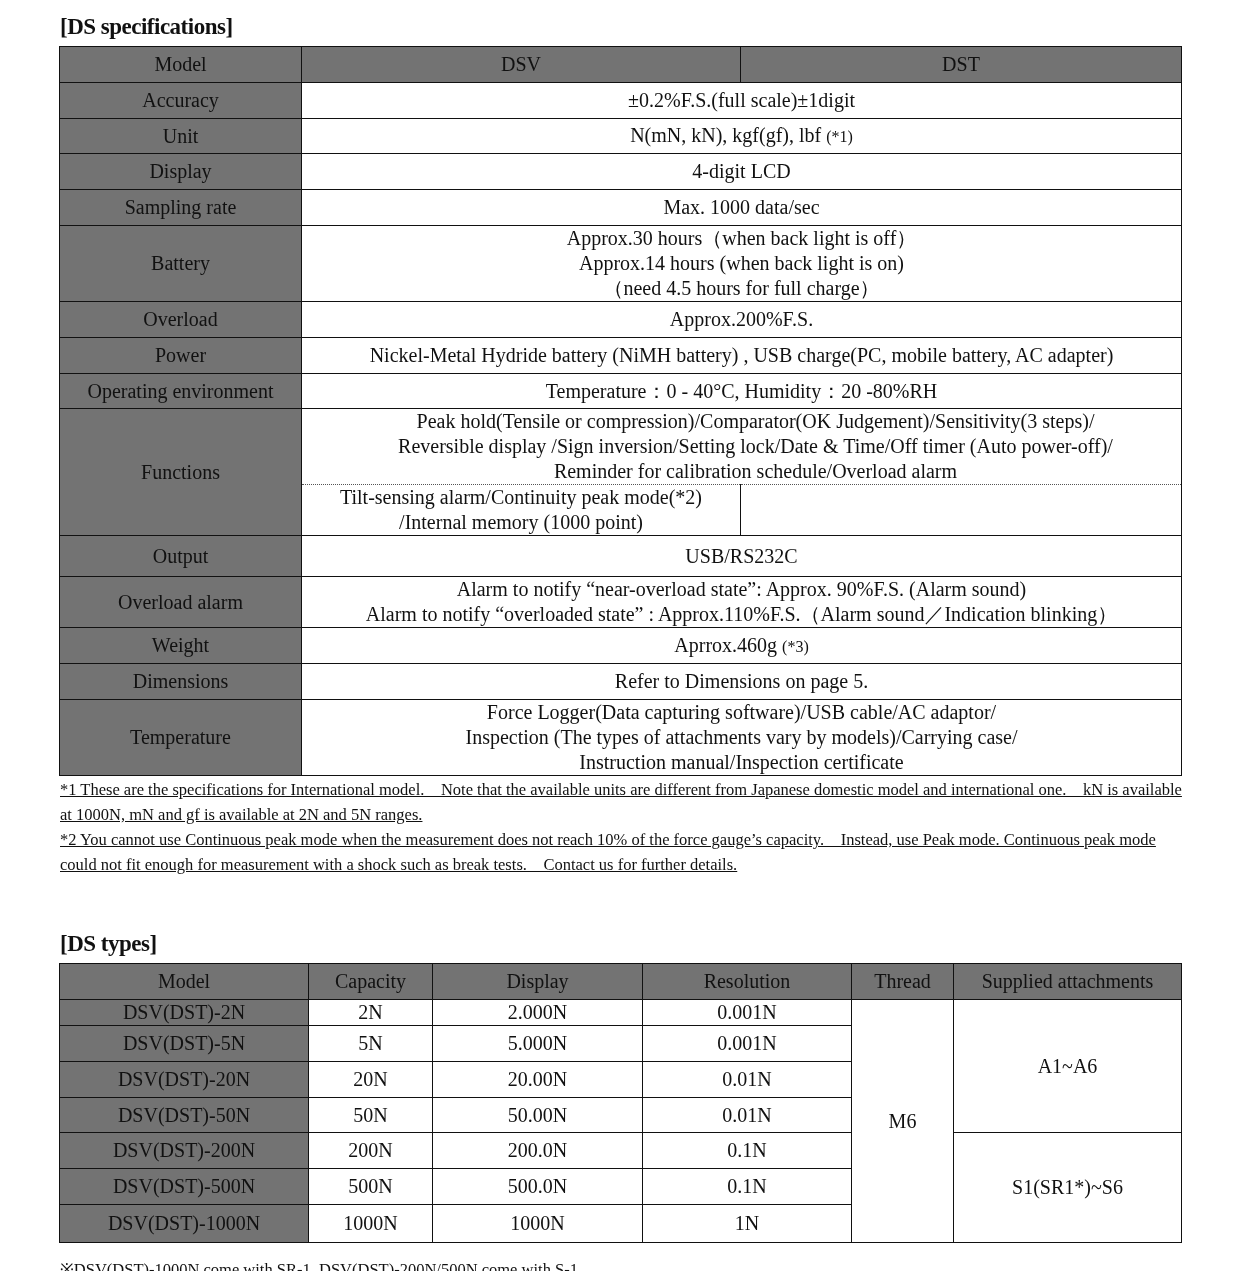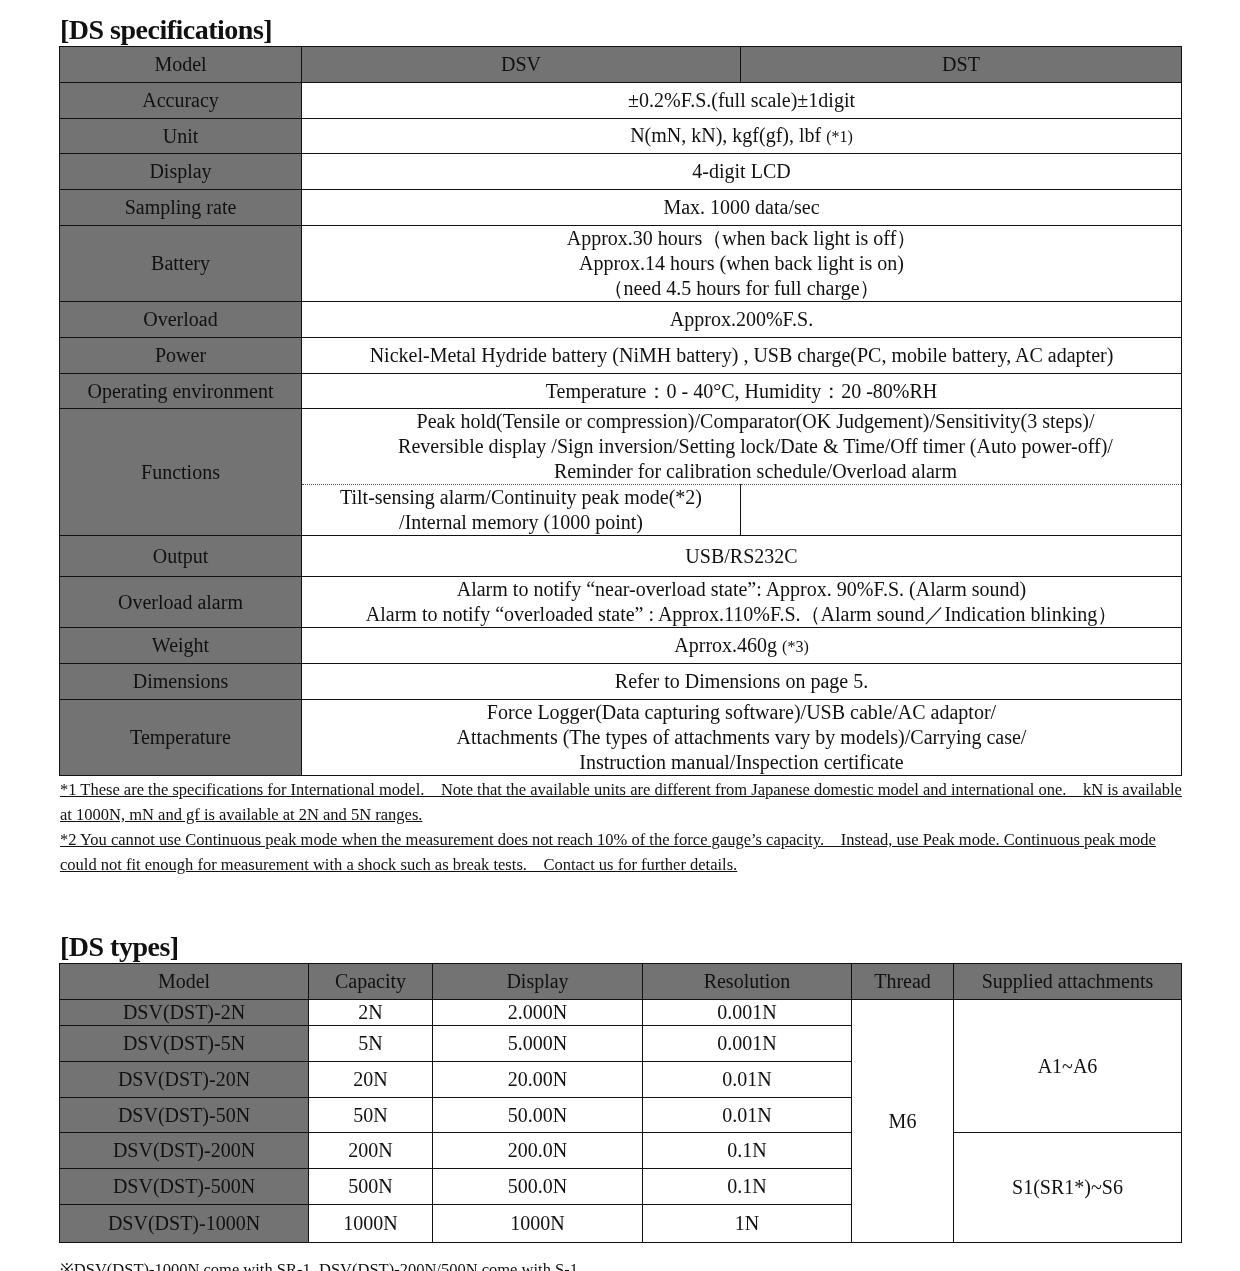--- a/index.html
+++ b/index.html
@@ -1,18 +1,18 @@
 <!DOCTYPE html>
 <html><head>
 <meta charset="utf-8">
 <style>
   html, body { margin:0; padding:0; background:#fff; }
   body { width:1240px; height:1271px; overflow:hidden; position:relative;
          font-family:"Liberation Serif", "DejaVu Serif", serif; color:#111; }
-  .h { position:absolute; left:60px; font-weight:bold; font-size:28px; letter-spacing:-0.5px; }
+  .h { position:absolute; left:60px; font-weight:bold; font-size:23px; letter-spacing:-0.5px; }
   table { position:absolute; left:59px; border-collapse:collapse; table-layout:fixed; }
   td, th { border:1.5px solid #111; text-align:center; vertical-align:middle;
            font-weight:normal; font-size:20px; line-height:25px; padding:0 4px; }
   .lab { background:#737373; }
   small { font-size:16px; }
   .dash-top { border-top:1.5px dotted #555; }
   .dash-bot { border-bottom:1.5px dotted #555;padding-left:32px; }
   .notes { position:absolute; left:60px; width:1122px; font-size:16.5px; line-height:25px;text-decoration:underline; }
   .notes div { white-space:normal; }
 </style>
@@ -100,21 +100,21 @@
     <td colspan="2"><span>Aprrox.460g</span> <small>(*3)</small></td>
   </tr>
   <tr style="height:36px">
     <td class="lab">Dimensions</td>
     <td colspan="2">Refer to Dimensions on page 5.</td>
   </tr>
   <tr style="height:76px">
     <td class="lab">Temperature</td>
     <td colspan="2">
       <div>Force Logger(Data capturing software)/USB cable/AC adaptor/</div>
-      <div>Attachments (The types of attachments vary by models)/Carrying case/</div>
+      <div>Inspection (The types of attachments vary by models)/Carrying case/</div>
       <div>Instruction manual/Inspection certificate</div>
     </td>
   </tr>
 </tbody>
   </table>
 
 <div class="notes" style="top:777px;">
   <div>*1 These are the specifications for International model.　Note that the available units are different from Japanese domestic model and international one.　kN is available at 1000N, mN and gf is available at 2N and 5N ranges.</div>
   <div>*2 You cannot use Continuous peak mode when the measurement does not reach 10% of the force gauge’s capacity.　Instead, use Peak mode. Continuous peak mode could not fit enough for measurement with a shock such as break tests.　Contact us for further details.</div>
 </div>

